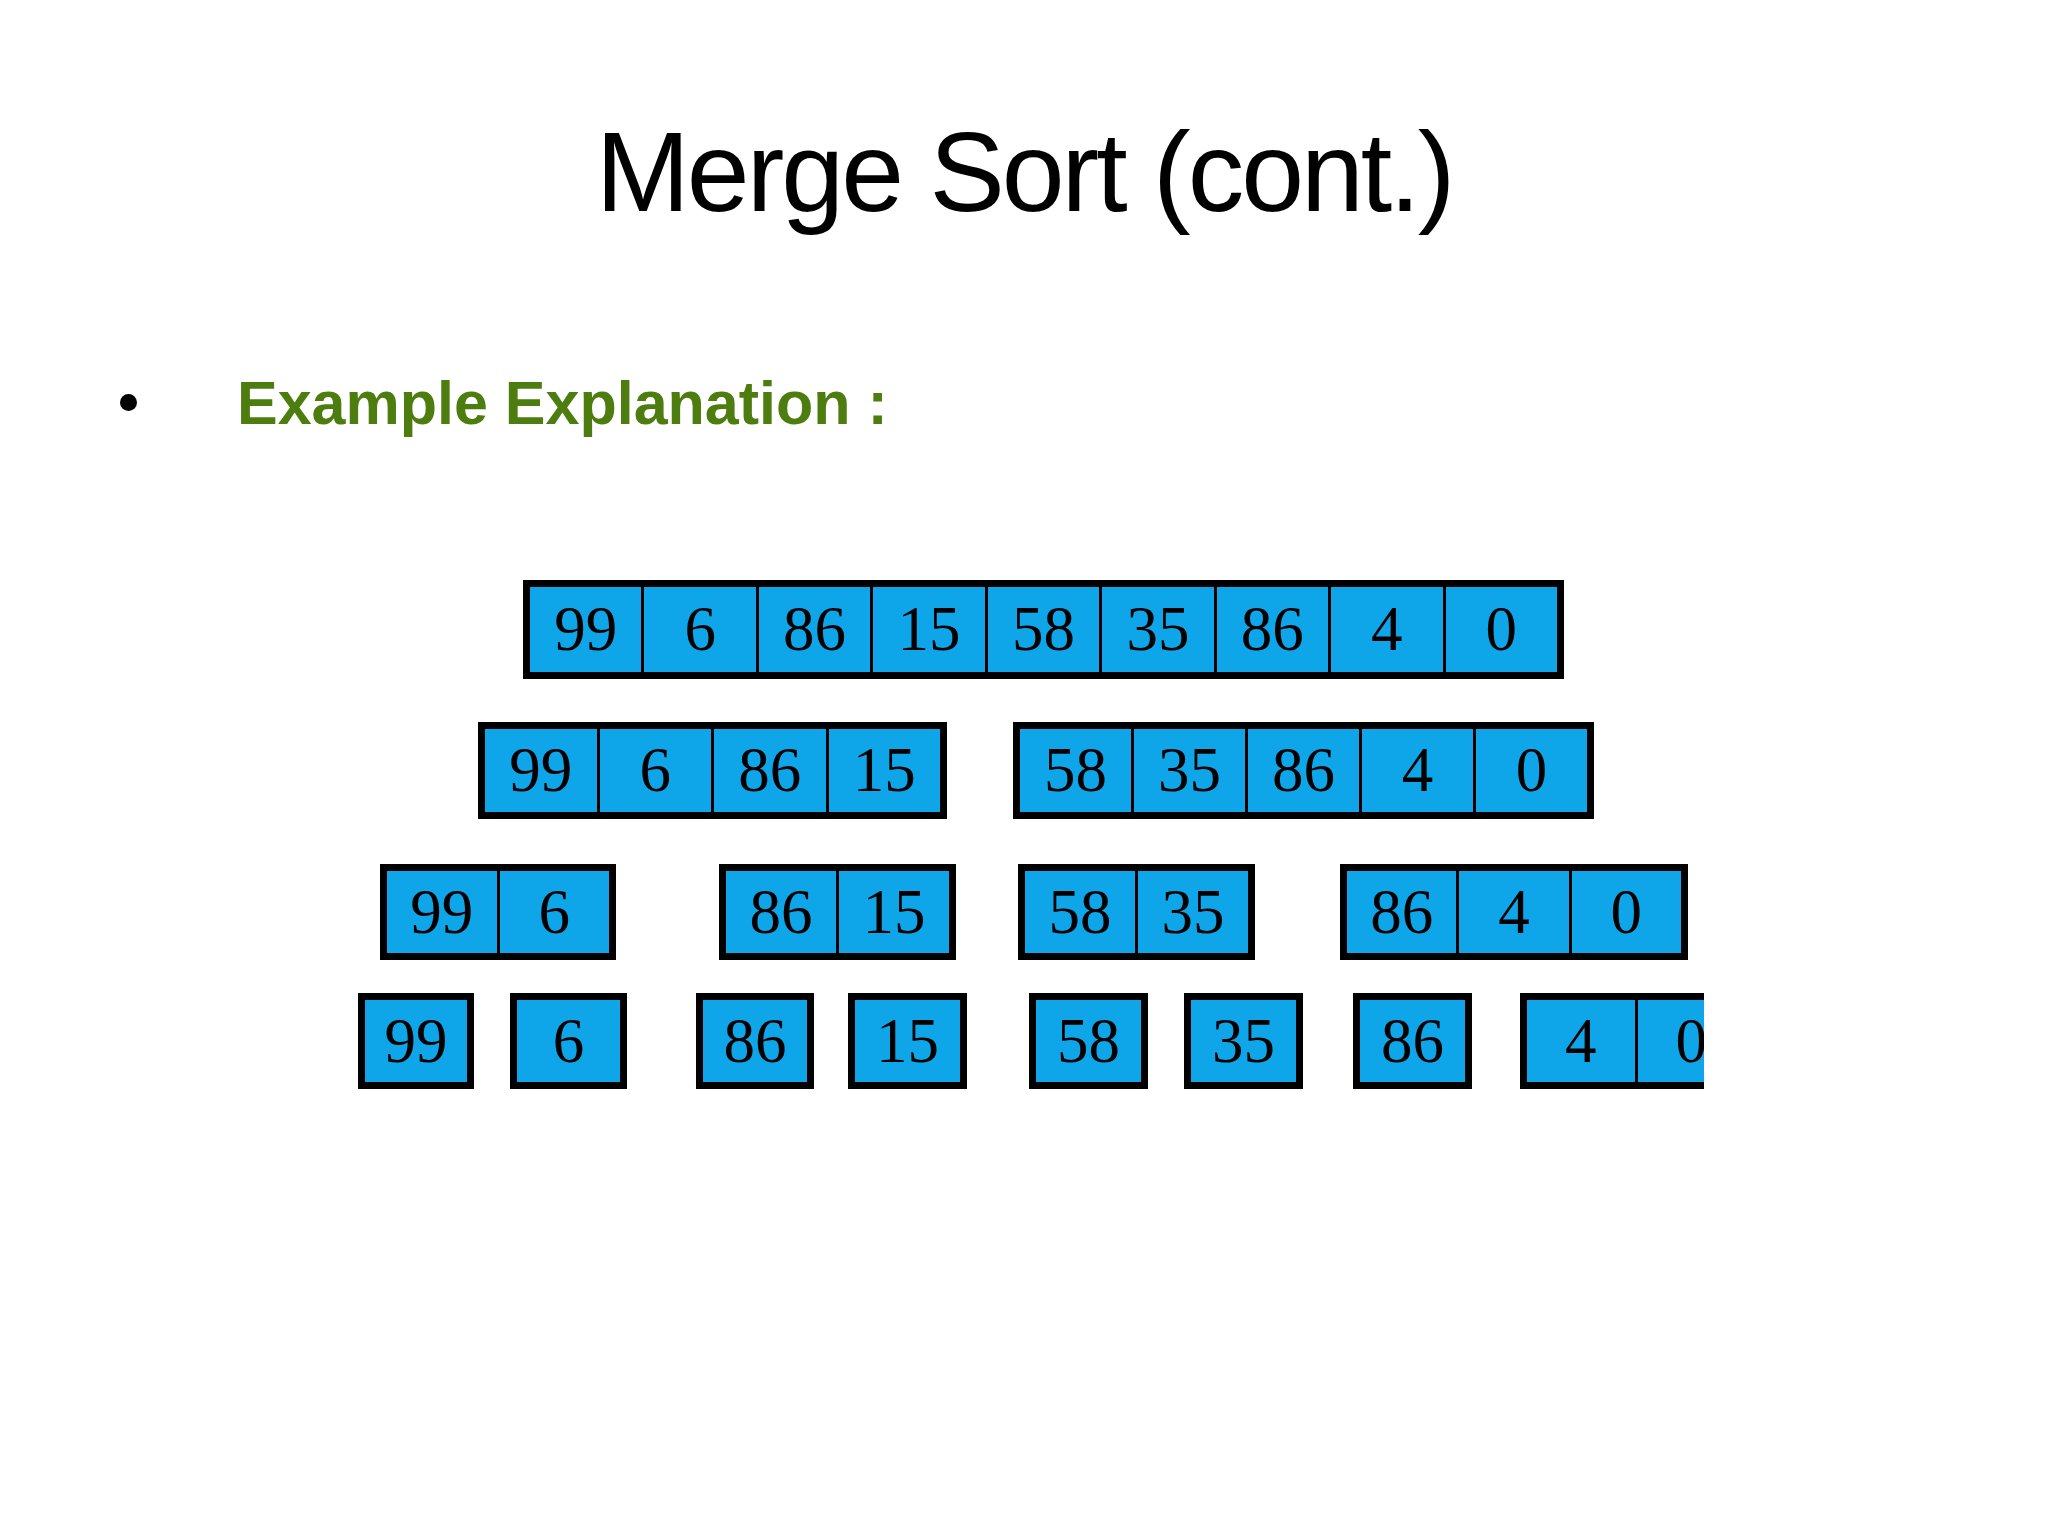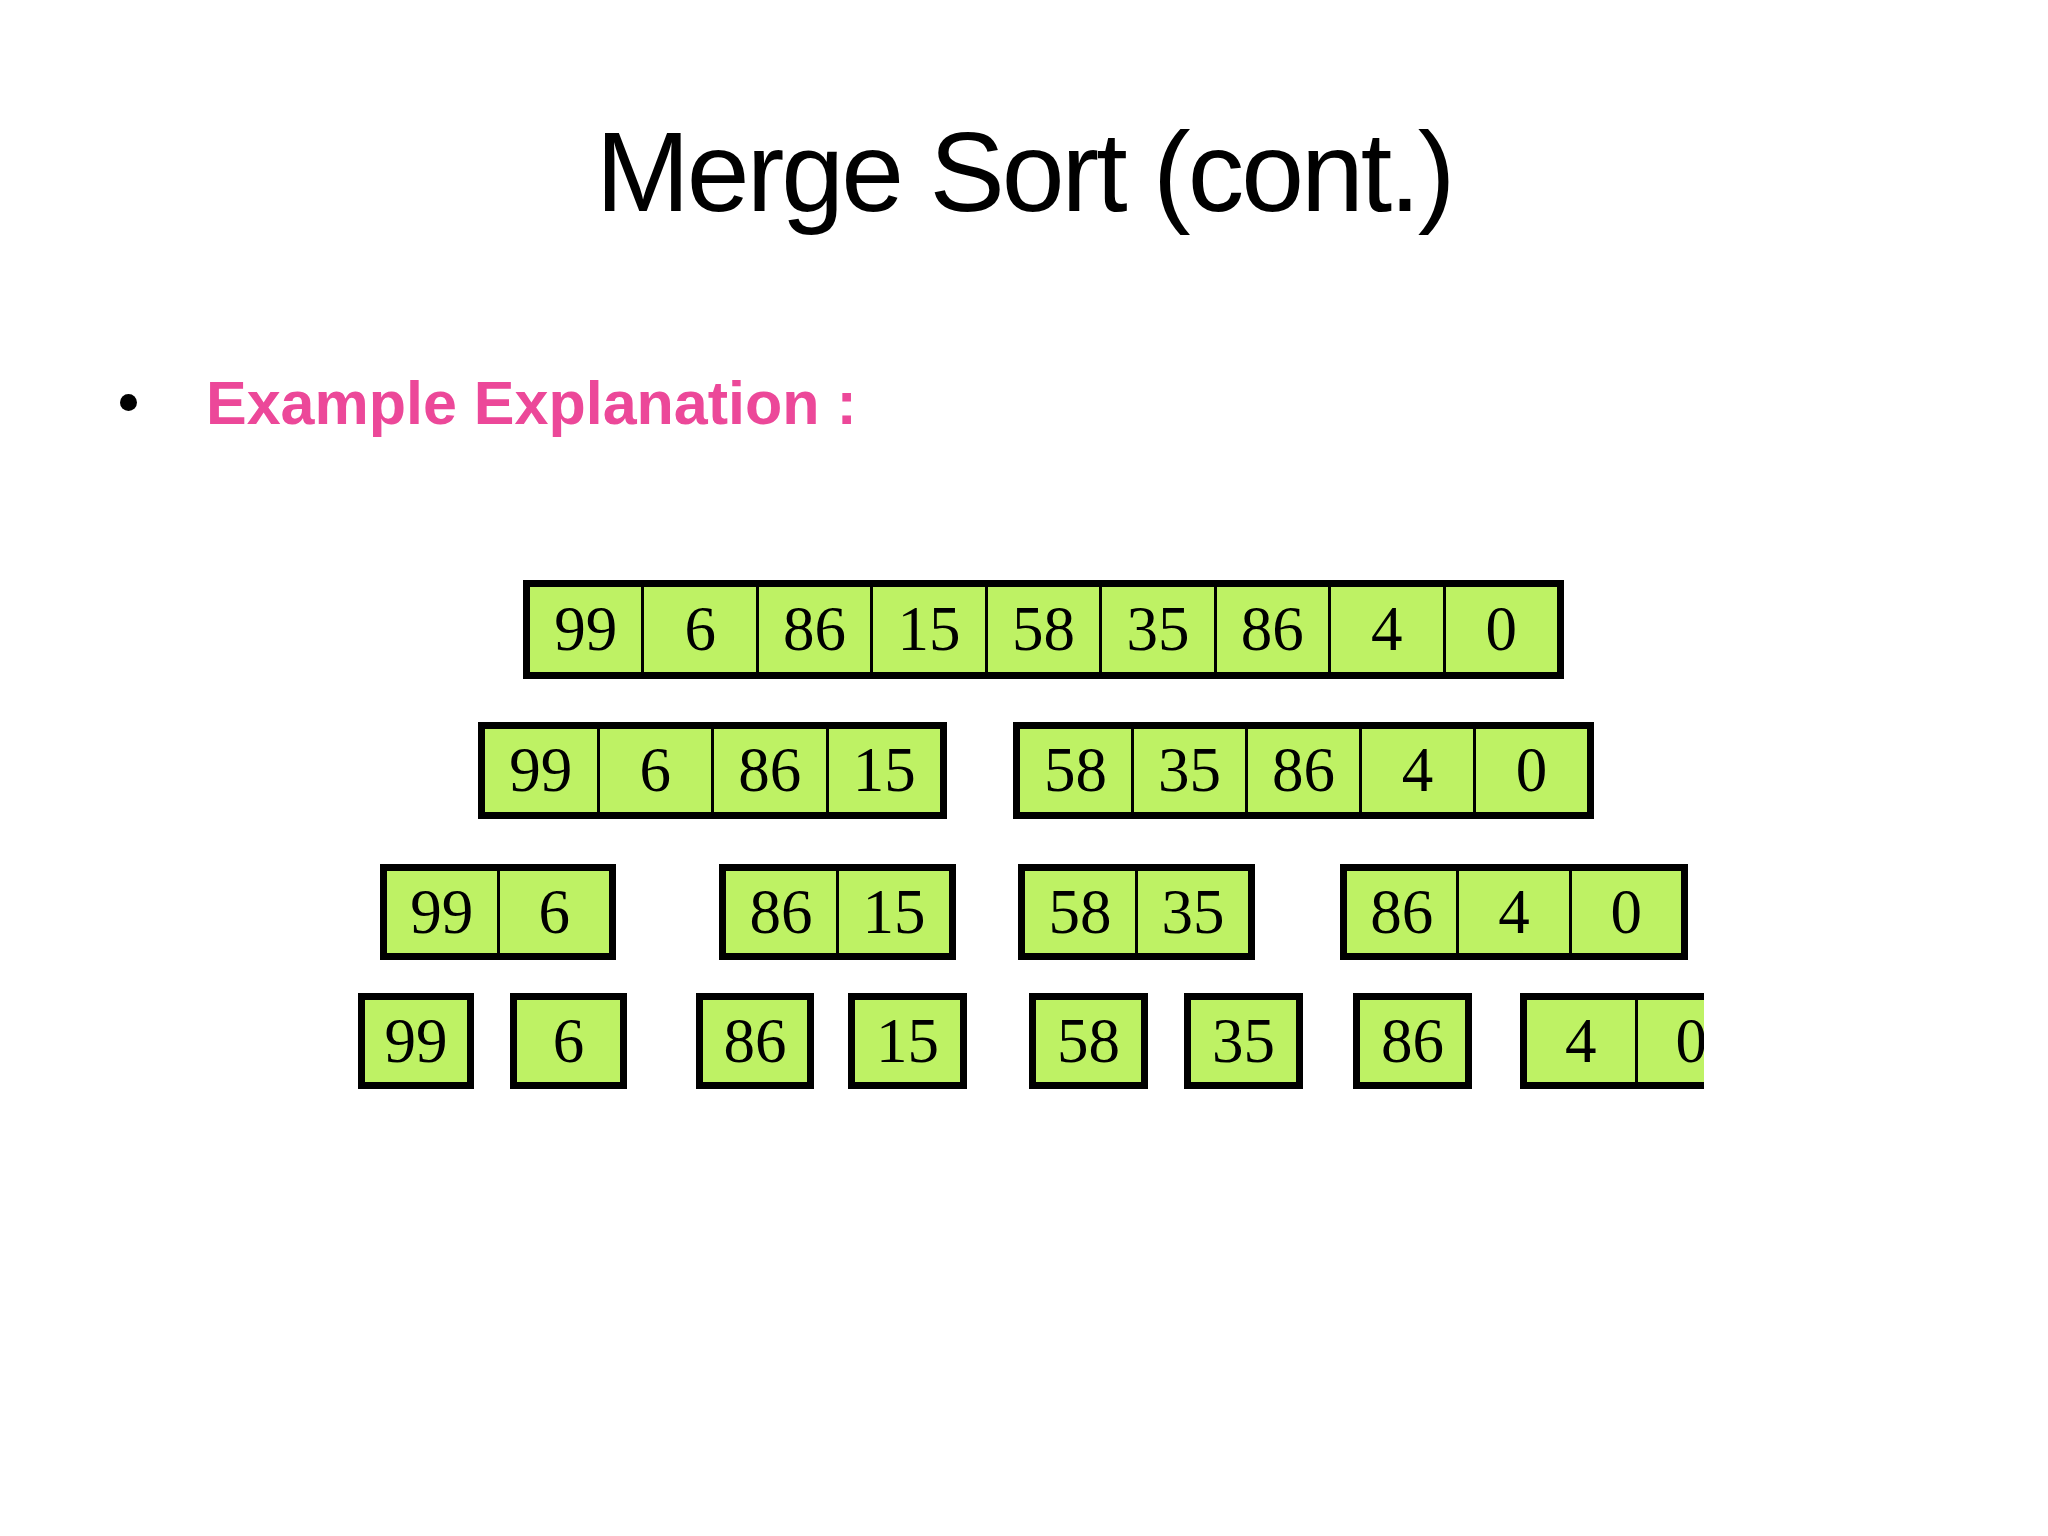--- a/index.html
+++ b/index.html
@@ -38,33 +38,33 @@
   }
   .bullet-dot {
     width: 17px;
     height: 17px;
     border-radius: 50%;
     background: #000000;
     margin-top: 24px;
     flex: 0 0 auto;
   }
   .bullet-text {
-    margin-left: 69px;
+    margin-left: 100px;
     font-family: "Liberation Sans", sans-serif;
     font-size: 61px;
     font-weight: 700;
     line-height: 66px;
-    color: #ec4899;
+    color: #4d7c0f;
     white-space: nowrap;
   }
   .abox {
     position: absolute;
     box-sizing: border-box;
     display: flex;
-    background: #bef264;
+    background: #0ea5e9;
     border: 7px solid #000000;
   }
   .cell {
     flex: 1 1 0;
     display: flex;
     align-items: center;
     justify-content: center;
     font-family: "Liberation Serif", serif;
     font-size: 63px;
     font-weight: 400;

